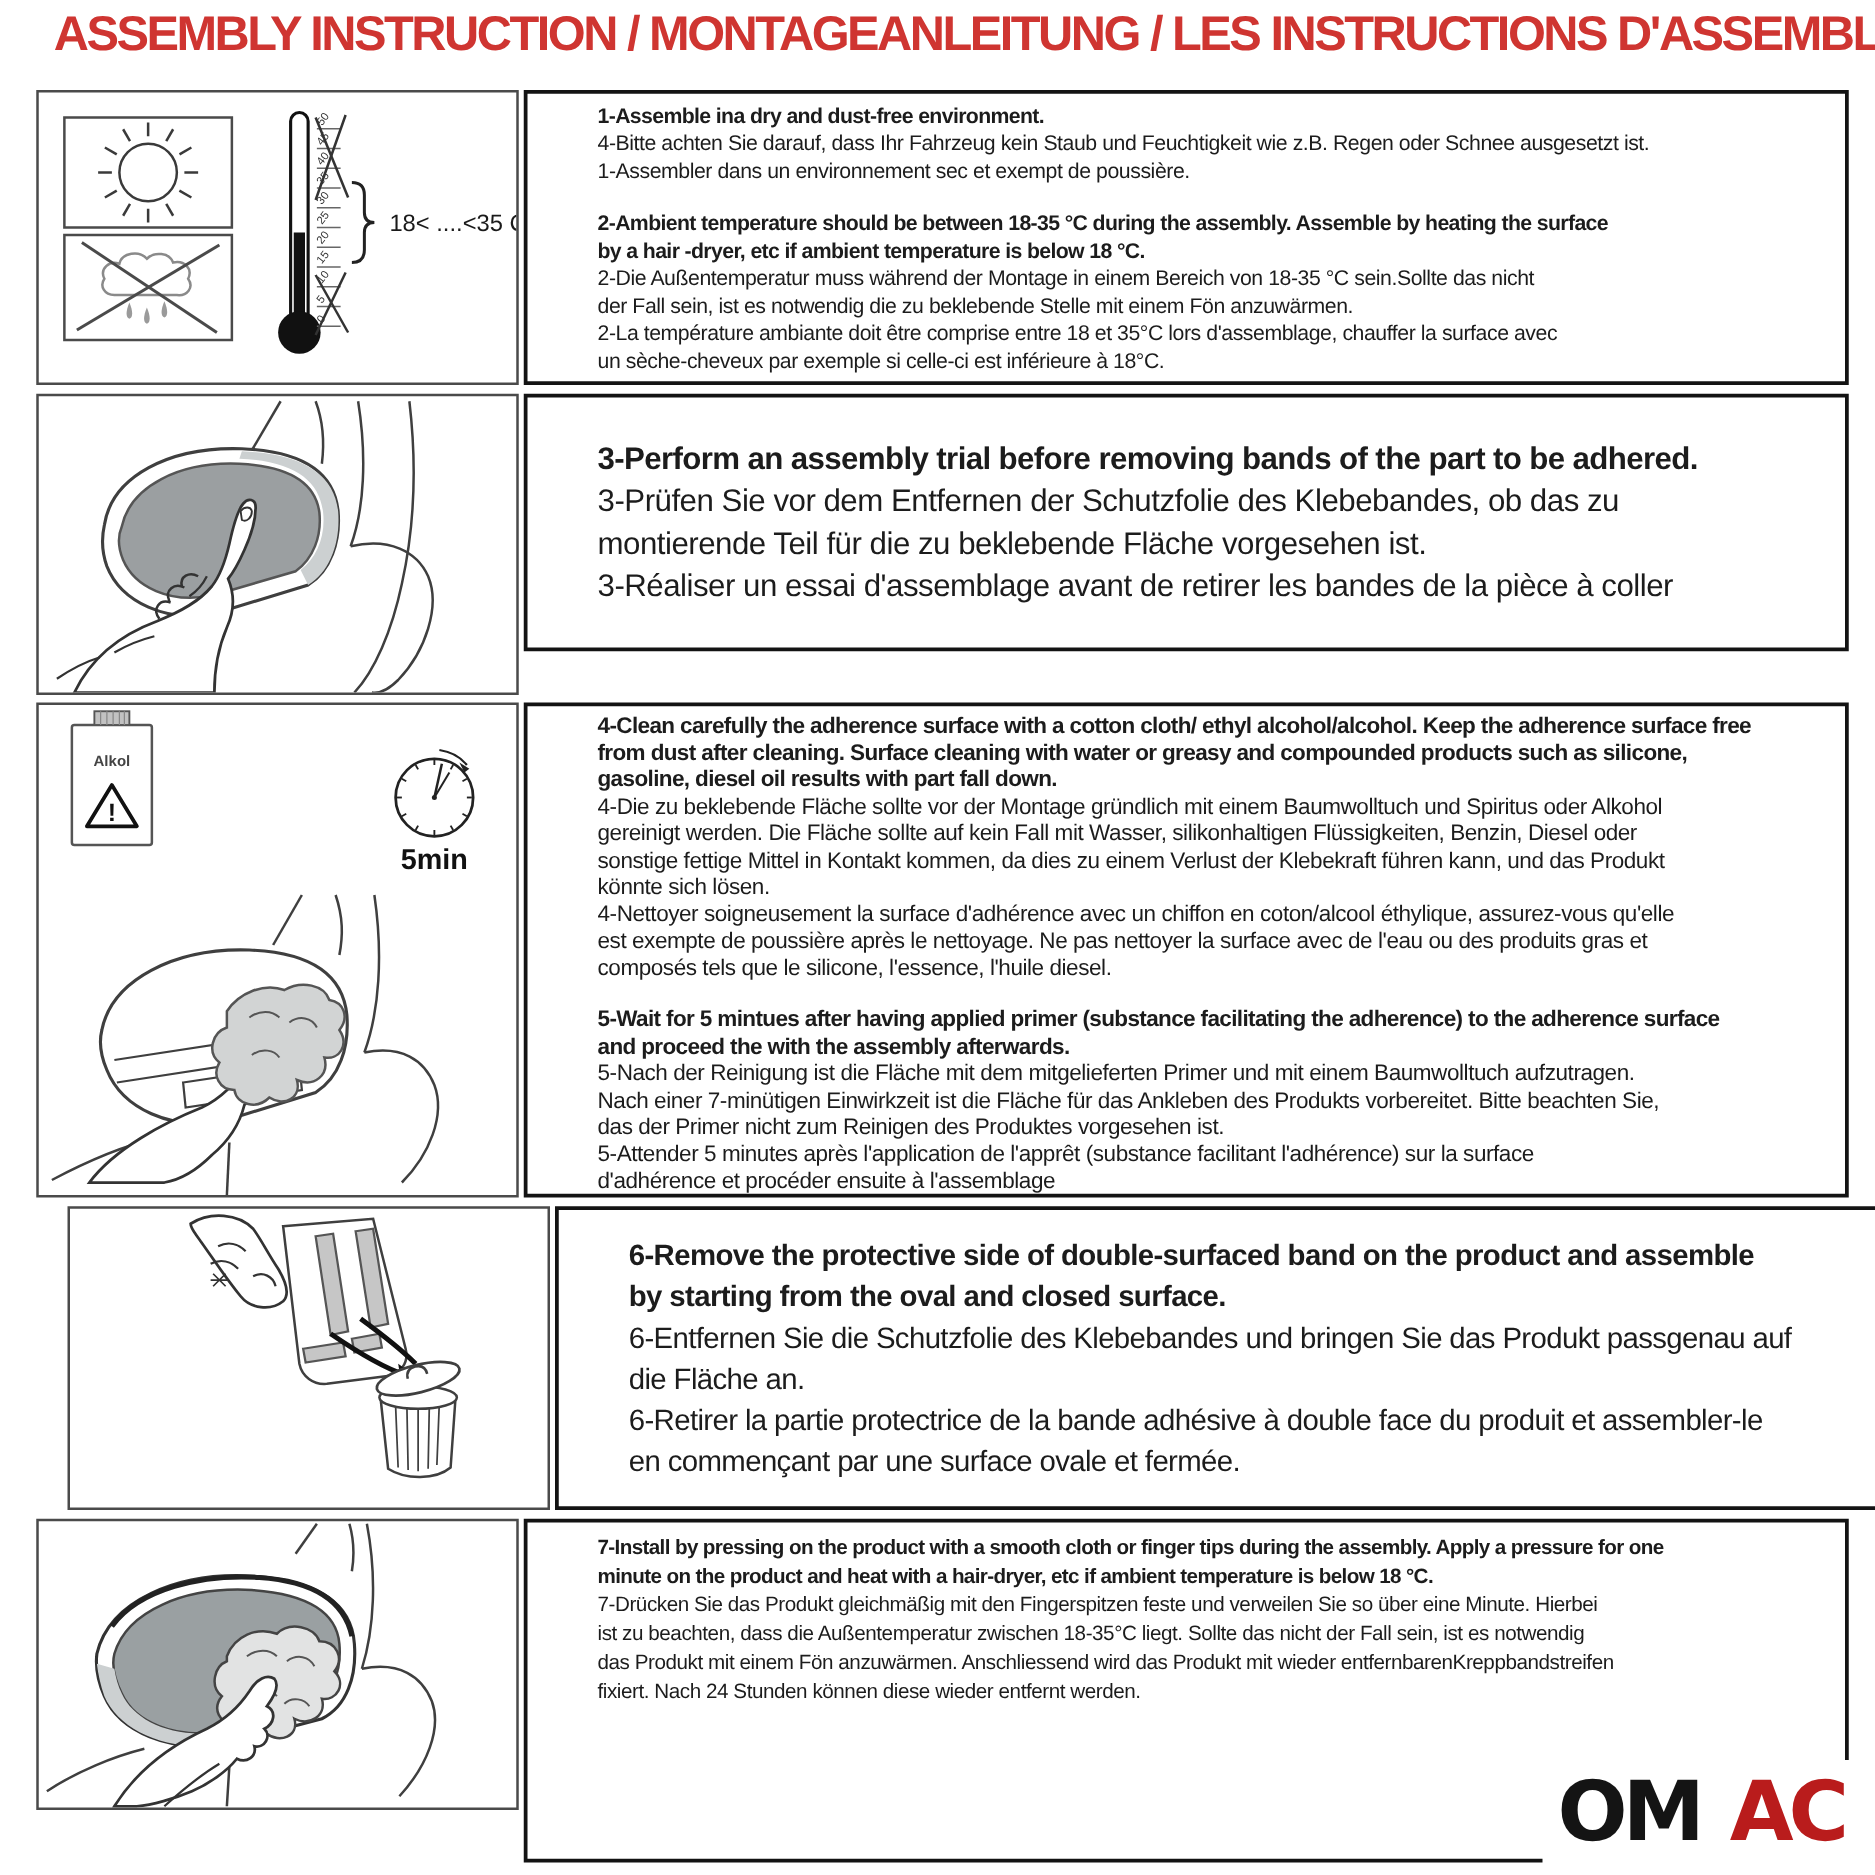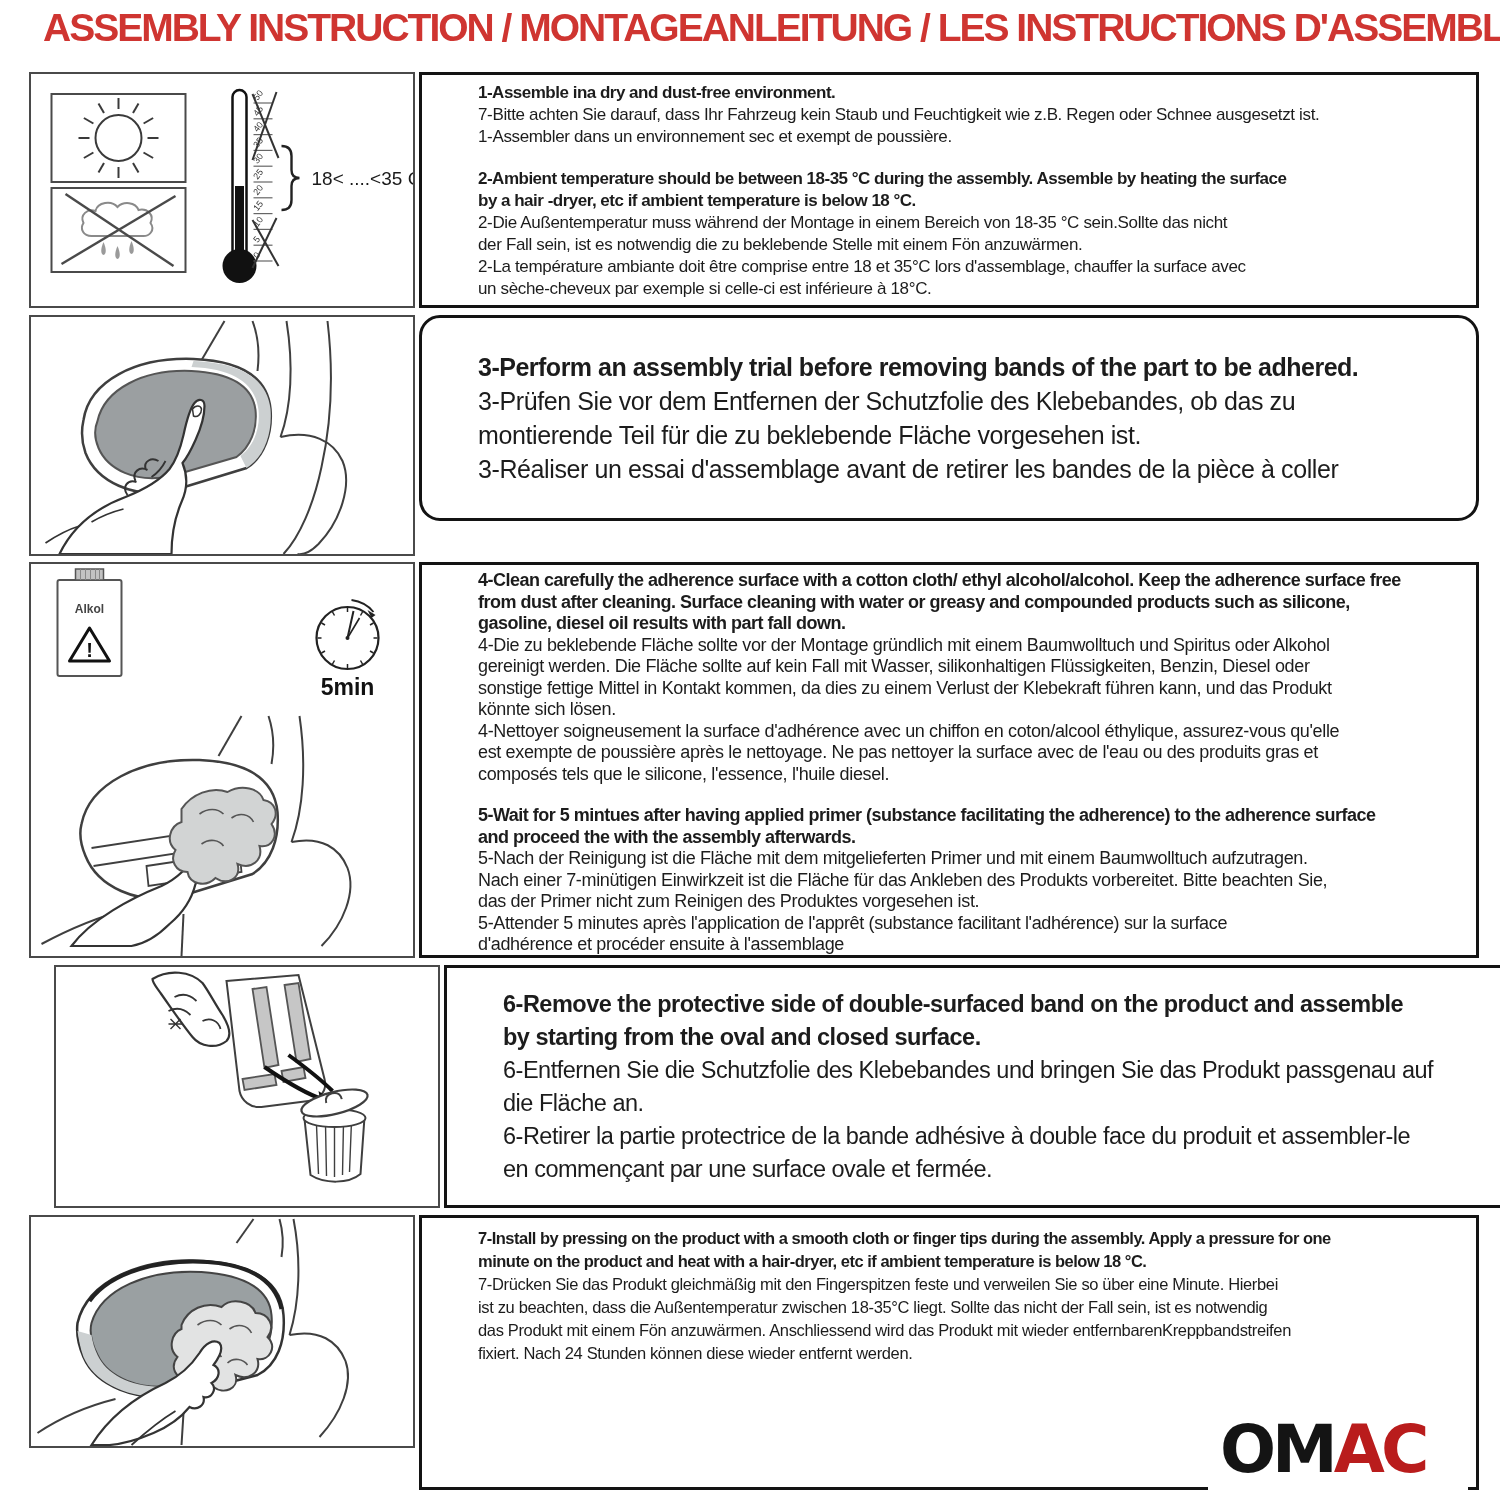--- a/index.html
+++ b/index.html
@@ -26,25 +26,25 @@
   .txt{padding:7px 12px;box-sizing:border-box;height:100%;}
   .vcenter{display:flex;flex-direction:column;justify-content:center;}
   .small{font-size:17px;line-height:22px;letter-spacing:-0.35px;}
   .small3{font-size:18px;line-height:21.5px;letter-spacing:-0.35px;border-radius:22px;}
   .small5{font-size:16.5px;line-height:23px;letter-spacing:-0.35px;}
   .big2{font-size:25px;line-height:34px;letter-spacing:-0.4px;}
   .big4{font-size:23.5px;line-height:33px;letter-spacing:-0.5px;}
   .b{font-weight:bold;letter-spacing:-0.5px;}
   .gap{margin-top:20px !important;}
   .logo{
-    position:absolute;left:1208px;top:1408px;width:260px;height:84px;
+    position:absolute;left:1234px;top:1408px;width:260px;height:84px;
     background:#fff;z-index:5;display:flex;align-items:center;
     padding-left:12px;box-sizing:border-box;
     font-family:"DejaVu Sans", sans-serif;font-weight:bold;
-    font-size:66px;letter-spacing:-4px;line-height:74px;white-space:nowrap;
+    font-size:66px;letter-spacing:-4px;line-height:74px;white-space:nowrap;gap:24px;
   }
   .logo-om{color:#141414;}
   .logo-ac{color:#b91c1c;}
   svg text{font-family:"Liberation Sans", sans-serif;}
 </style>
 </head>
 <body>
 
 <div class="page-title">ASSEMBLY INSTRUCTION / MONTAGEANLEITUNG / LES INSTRUCTIONS D'ASSEMBLAGE</div>
 
@@ -113,21 +113,21 @@
             <line x1="245" y1="144" x2="221" y2="194"></line>
         </g>
         <path d="M250,72 Q260,72 260,82 L260,96 Q260,104 268,104 Q260,104 260,112 L260,126 Q260,136 250,136" fill="none" stroke="#222" stroke-width="2.4"></path>
         <text x="280" y="111" font-size="19" fill="#1a1a1a">18&lt; ....&lt;35 C</text>
       </g>
     </svg>
   </div>
   <div class="textbox" style="height:236px;">
     <div class="txt small">
       <p class="b">1-Assemble ina dry and dust-free environment.</p>
-      <p>7-Bitte achten Sie darauf, dass Ihr Fahrzeug kein Staub und Feuchtigkeit wie z.B. Regen oder Schnee ausgesetzt ist.</p>
+      <p>4-Bitte achten Sie darauf, dass Ihr Fahrzeug kein Staub und Feuchtigkeit wie z.B. Regen oder Schnee ausgesetzt ist.</p>
       <p>1-Assembler dans un environnement sec et exempt de poussière.</p>
       <p class="b gap">2-Ambient temperature should be between 18-35 °C  during the assembly. Assemble by heating the surface
 by a hair -dryer, etc if ambient temperature is below 18 °C.</p>
       <p>2-Die Außentemperatur muss während der Montage in einem Bereich von 18-35 °C  sein.Sollte das nicht
 der Fall sein, ist es notwendig die zu beklebende Stelle mit einem Fön anzuwärmen.</p>
       <p>2-La température ambiante doit être comprise entre 18 et 35°C lors d'assemblage, chauffer la surface avec
 un sèche-cheveux par exemple si celle-ci est inférieure à 18°C.</p>
     </div>
   </div>
 </section>
@@ -146,21 +146,21 @@
       <path d="M160,50 C205,52 224,68 227,93 C229,112 222,129 209,139 L215,151 C233,140 241,116 239,92 C236,64 213,46 162,44 Z" fill="#ccd0d1"></path>
       <path d="M66,104 C73,72 112,52 160,54 C201,56 221,70 224,93 C226,112 219,130 205,140 L140,159 C104,167 76,152 67,131 C62,119 63,111 66,104 Z" fill="#9b9fa1" stroke="#555" stroke-width="2"></path>
       <g>
         <path d="M28,237 C42,208 67,190 94,180 C114,172 128,164 138,152 C145,143 149,131 152,118 C155,104 158,92 163,86 C167,81 173,82 173,89 C173,99 169,112 164,123 C160,132 156,140 151,146 C156,158 156,172 150,185 C144,199 140,218 140,237 Z" fill="#fff" stroke="#333" stroke-width="2.2"></path>
         <path d="M96,178 C90,170 96,162 105,165 M104,164 C100,155 108,149 116,153 M114,152 C112,144 120,140 127,144" fill="none" stroke="#333" stroke-width="2"></path>
         <path d="M60,205 C72,198 84,194 92,192 M120,160 C126,156 131,150 134,144 M14,226 C26,218 38,212 48,209" fill="none" stroke="#333" stroke-width="1.8"></path>
         <path d="M161,92 C164,88 169,88 170,92 C170,97 166,101 162,99 Z" fill="none" stroke="#333" stroke-width="1.5"></path>
       </g>
     </svg>
   </div>
-  <div class="textbox" style="height:206px;border-radius:21px;">
+  <div class="textbox" style="height:206px;">
     <div class="txt big2 vcenter">
       <p class="b">3-Perform an assembly trial before removing bands of the part to be adhered.</p>
       <p>3-Prüfen Sie vor dem Entfernen der Schutzfolie des Klebebandes, ob das zu
 montierende Teil für die zu beklebende Fläche vorgesehen ist.</p>
       <p>3-Réaliser un essai d'assemblage avant de retirer les bandes de la pièce à coller</p>
     </div>
   </div>
 </section>
 
 <section class="row" style="top:562px;height:396px;">

